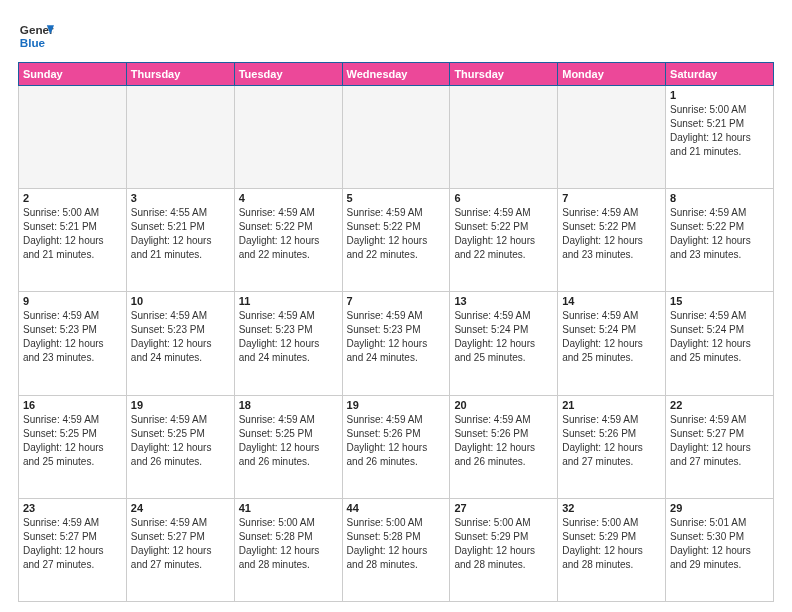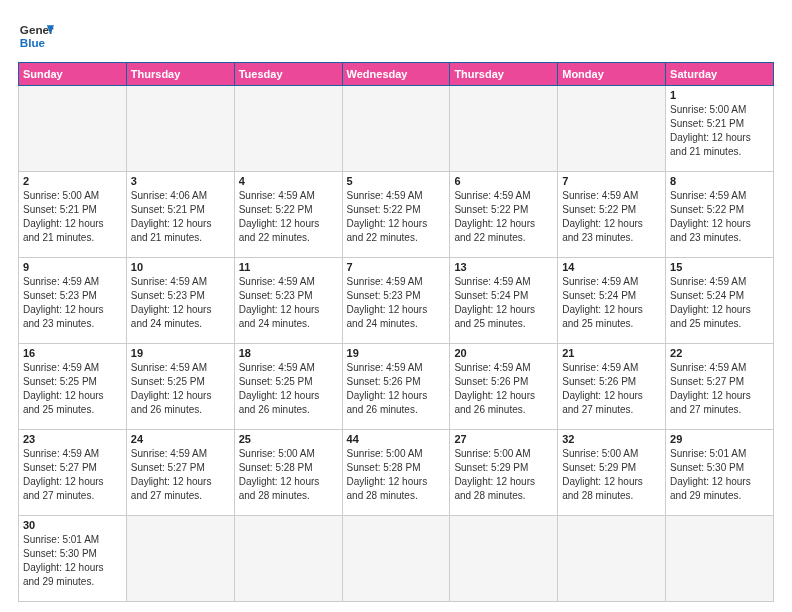--- a/index.html
+++ b/index.html
@@ -136,21 +136,21 @@
         </tr>
         <tr>
           <td>
             <span class="day-num">2</span>
             <div class="day-info">Sunrise: 5:00 AM
 Sunset: 5:21 PM
 Daylight: 12 hours and 21 minutes.</div>
           </td>
           <td>
             <span class="day-num">3</span>
-            <div class="day-info">Sunrise: 4:06 AM
+            <div class="day-info">Sunrise: 4:55 AM
 Sunset: 5:21 PM
 Daylight: 12 hours and 21 minutes.</div>
           </td>
           <td>
             <span class="day-num">4</span>
             <div class="day-info">Sunrise: 4:59 AM
 Sunset: 5:22 PM
 Daylight: 12 hours and 22 minutes.</div>
           </td>
           <td>
@@ -273,21 +273,21 @@
 Sunset: 5:27 PM
 Daylight: 12 hours and 27 minutes.</div>
           </td>
           <td>
             <span class="day-num">24</span>
             <div class="day-info">Sunrise: 4:59 AM
 Sunset: 5:27 PM
 Daylight: 12 hours and 27 minutes.</div>
           </td>
           <td>
-            <span class="day-num">25</span>
+            <span class="day-num">41</span>
             <div class="day-info">Sunrise: 5:00 AM
 Sunset: 5:28 PM
 Daylight: 12 hours and 28 minutes.</div>
           </td>
           <td>
             <span class="day-num">44</span>
             <div class="day-info">Sunrise: 5:00 AM
 Sunset: 5:28 PM
 Daylight: 12 hours and 28 minutes.</div>
           </td>
@@ -302,30 +302,16 @@
             <div class="day-info">Sunrise: 5:00 AM
 Sunset: 5:29 PM
 Daylight: 12 hours and 28 minutes.</div>
           </td>
           <td>
             <span class="day-num">29</span>
             <div class="day-info">Sunrise: 5:01 AM
 Sunset: 5:30 PM
 Daylight: 12 hours and 29 minutes.</div>
           </td>
-        </tr>
-        <tr>
-          <td class="last-row">
-            <span class="day-num">30</span>
-            <div class="day-info">Sunrise: 5:01 AM
-Sunset: 5:30 PM
-Daylight: 12 hours and 29 minutes.</div>
-          </td>
-          <td class="empty last-row"></td>
-          <td class="empty last-row"></td>
-          <td class="empty last-row"></td>
-          <td class="empty last-row"></td>
-          <td class="empty last-row"></td>
-          <td class="empty last-row"></td>
         </tr>
       </tbody>
   </table>
 </div>
 
 </body></html>

